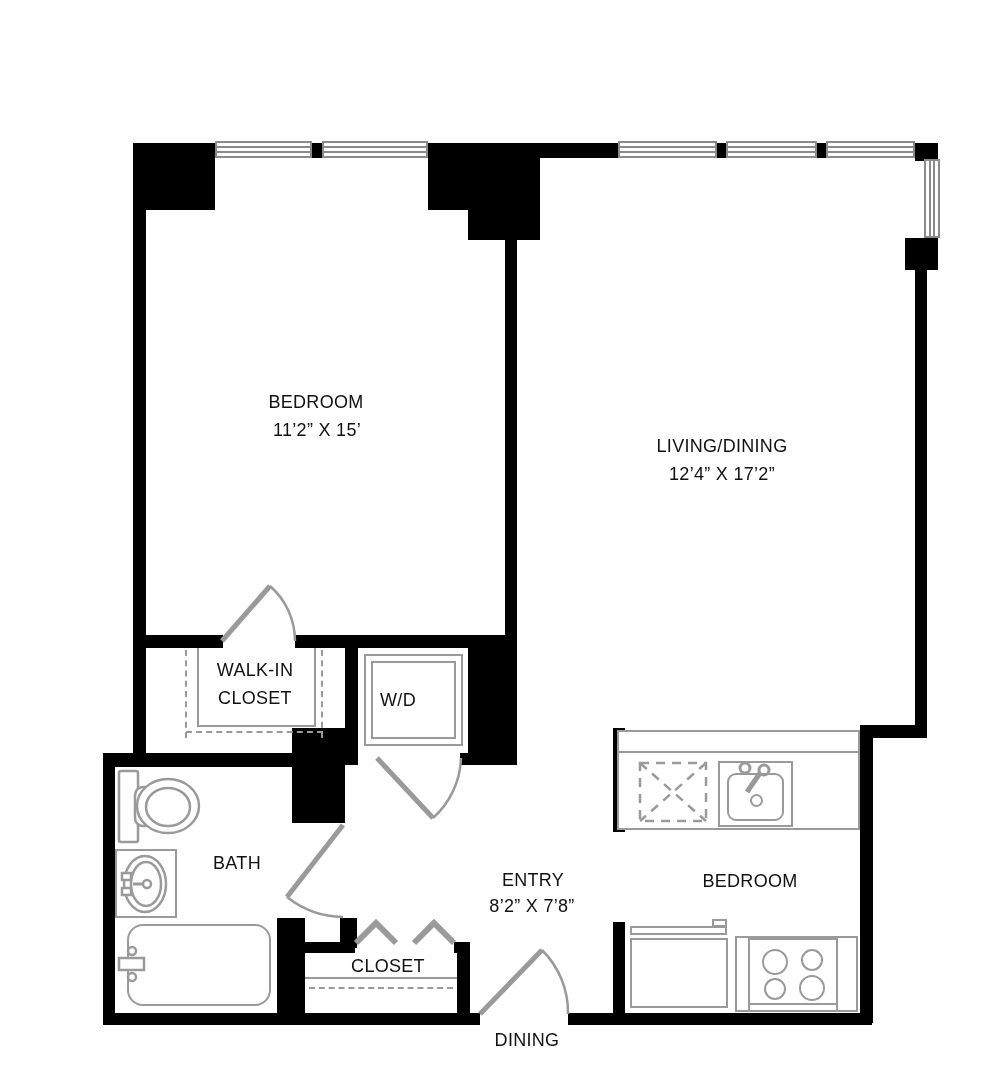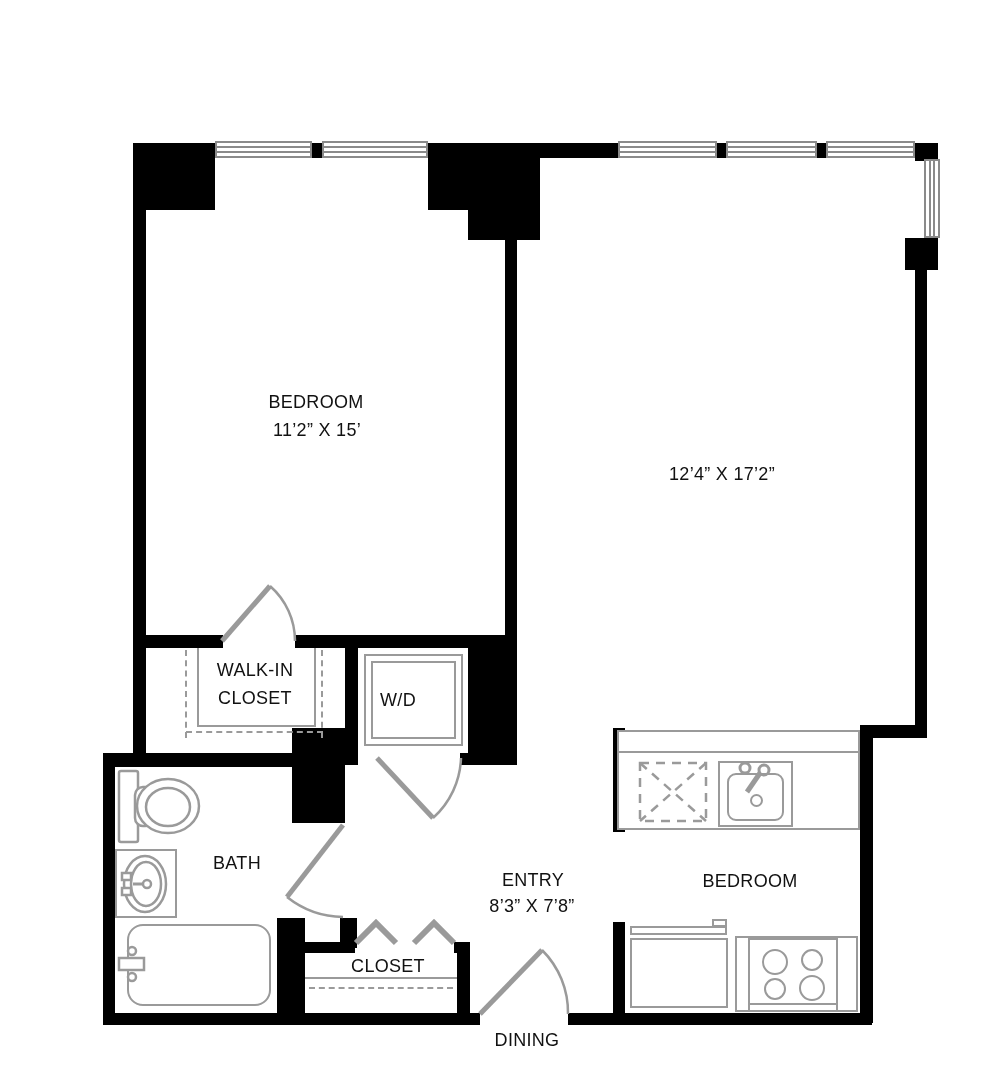--- a/index.html
+++ b/index.html
@@ -156,24 +156,25 @@
       <g stroke-width="2.5" fill="#fff">
         <circle cx="132" cy="951" r="4"></circle>
         <rect x="119" y="958" width="25" height="12"></rect>
         <circle cx="132" cy="977" r="4"></circle>
       </g>
     </g>
   </svg>
 
   <div class="label" style="left:316px;top:402px">BEDROOM</div>
   <div class="label" style="left:317px;top:430px">11’2” X 15’</div>
+  <div class="label" style="left:722px;top:446px">LIVING/DINING</div>
   <div class="label" style="left:722px;top:474px">12’4” X 17’2”</div>
   <div class="label" style="left:255px;top:670px">WALK-IN</div>
   <div class="label" style="left:255px;top:698px">CLOSET</div>
   <div class="label" style="left:398px;top:700px">W/D</div>
   <div class="label" style="left:237px;top:863px">BATH</div>
   <div class="label" style="left:533px;top:880px">ENTRY</div>
-  <div class="label" style="left:532px;top:906px">8’3” X 7’8”</div>
+  <div class="label" style="left:532px;top:906px">8’2” X 7’8”</div>
   <div class="label" style="left:750px;top:881px">BEDROOM</div>
   <div class="label" style="left:388px;top:966px">CLOSET</div>
   <div class="label" style="left:527px;top:1040px">DINING</div>
 
 </div>
 
 </body></html>

